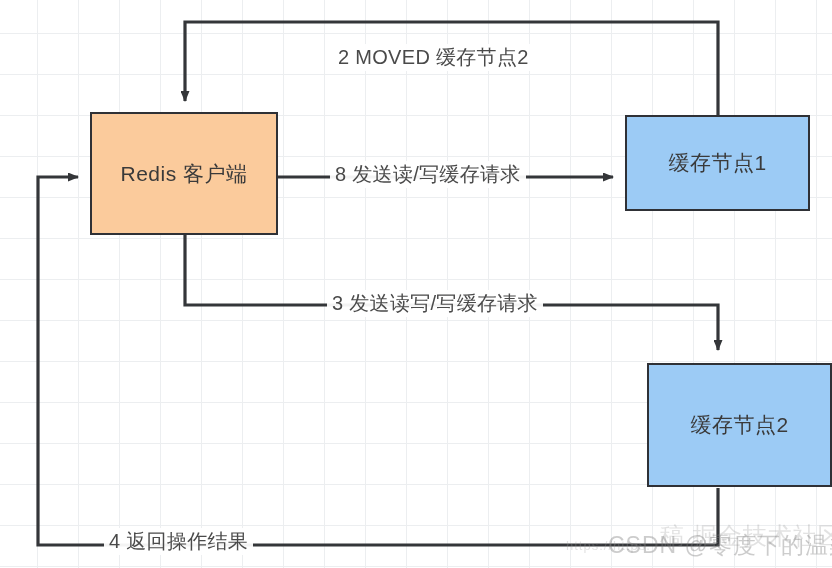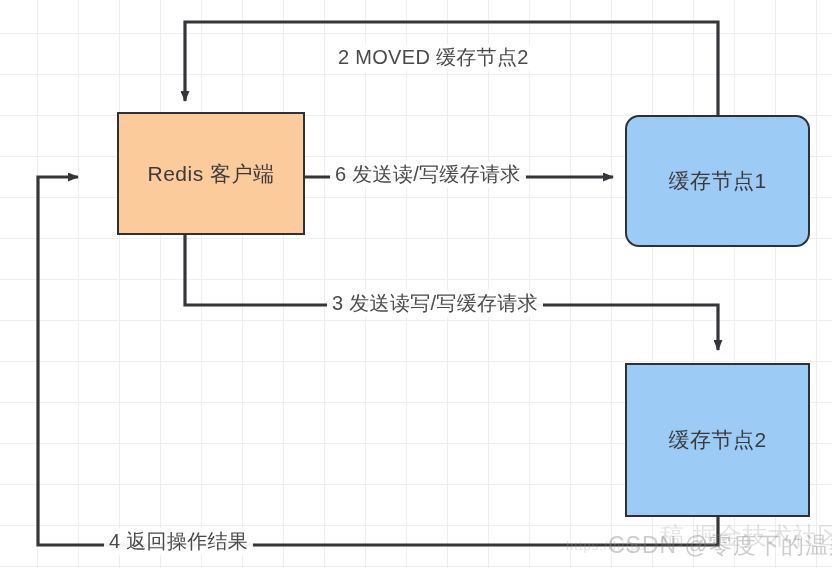--- a/index.html
+++ b/index.html
@@ -27,43 +27,41 @@
     display: flex;
     align-items: center;
     justify-content: center;
     font-size: 21px;
     color: #3a3a3a;
     letter-spacing: 0.5px;
     white-space: nowrap;
   }
   .node-orange {
     background: #fbcb9c;
-    margin-left: 27px;
   }
   .node-blue {
     background: #9ccbf5;
   }
   #node-client {
     left: 90px;
     top: 112px;
     width: 188px;
     height: 123px;
   }
   #node-cache1 {
     left: 625px;
     top: 115px;
     width: 185px;
-    height: 132px;
-    border-radius: 14px;
+    height: 96px;
   }
   #node-cache2 {
-    left: 625px;
+    left: 647px;
     top: 363px;
     width: 185px;
-    height: 154px;
+    height: 124px;
   }
   #edges {
     position: absolute;
     left: 0;
     top: 0;
     width: 832px;
     height: 568px;
   }
   .edge-label {
     position: absolute;
@@ -151,21 +149,21 @@
   </div>
 
   <div class="node node-blue" id="node-cache1">
     <span>缓存节点1</span>
   </div>
 
   <div class="node node-blue" id="node-cache2">
     <span>缓存节点2</span>
   </div>
 
-  <div class="edge-label" id="label-req1">6 发送读/写缓存请求</div>
+  <div class="edge-label" id="label-req1">8 发送读/写缓存请求</div>
 
   <div class="edge-label" id="label-moved">2 MOVED 缓存节点2</div>
 
   <div class="edge-label" id="label-req3">3 发送读写/写缓存请求</div>
 
   <div class="edge-label" id="label-return4">4 返回操作结果</div>
 
   <div class="watermark" id="watermark-url">https://https.</div>
 
   <div class="watermark" id="watermark-ghost">稿 掘金技术社区</div>

